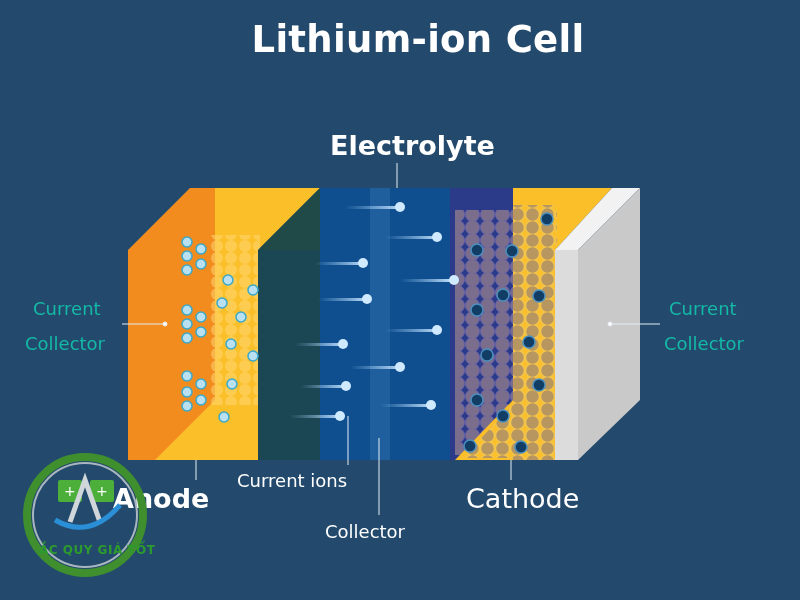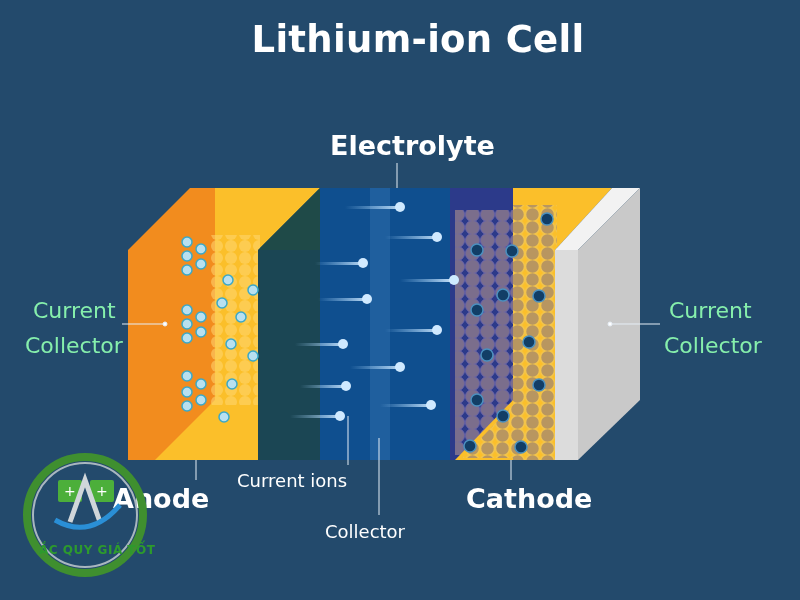--- a/index.html
+++ b/index.html
@@ -1,26 +1,26 @@
 <!DOCTYPE html>
 <html><head>
 <meta charset="utf-8">
 <style>
   html,body{margin:0;padding:0;}
   body{width:800px;height:600px;background:#234a6c;position:relative;overflow:hidden;font-family:"DejaVu Sans",sans-serif;color:#fff;}
   .t{position:absolute;white-space:nowrap;text-align:center;}
   #title{left:0;width:800px;top:18px;text-align:center;font-size:37px;font-weight:bold;letter-spacing:0.3px;left:18px;}
   #electrolyte{left:330px;top:130px;font-size:27px;font-weight:bold;}
-  .lbl{font-size:22px;color:#86efac;}
+  .lbl{font-size:18px;color:#14b8a6;}
   #cc-left-1{left:33px;top:298px;}
   #cc-left-2{left:25px;top:333px;}
   #cc-right-1{left:669px;top:298px;}
   #cc-right-2{left:664px;top:333px;}
   #anode{left:113px;top:483px;font-size:27px;font-weight:bold;}
-  #cathode{left:466px;top:483px;font-size:27px;font-weight:bold;}
+  #cathode{left:466px;top:483px;font-size:27px;font-weight:normal;}
   #ions{left:237px;top:470px;font-size:18px;}
   #separator{left:325px;top:521px;font-size:18px;}
   svg#diag{position:absolute;left:0;top:0;}
   #logo{position:absolute;left:20px;top:450px;width:130px;height:130px;}
   #logo-text{position:absolute;left:39px;top:543px;font-size:12px;font-weight:bold;color:#2d9a2d;letter-spacing:0.5px;}
 </style>
 </head>
 <body>
 
 <svg id="diag" width="800" height="600">

